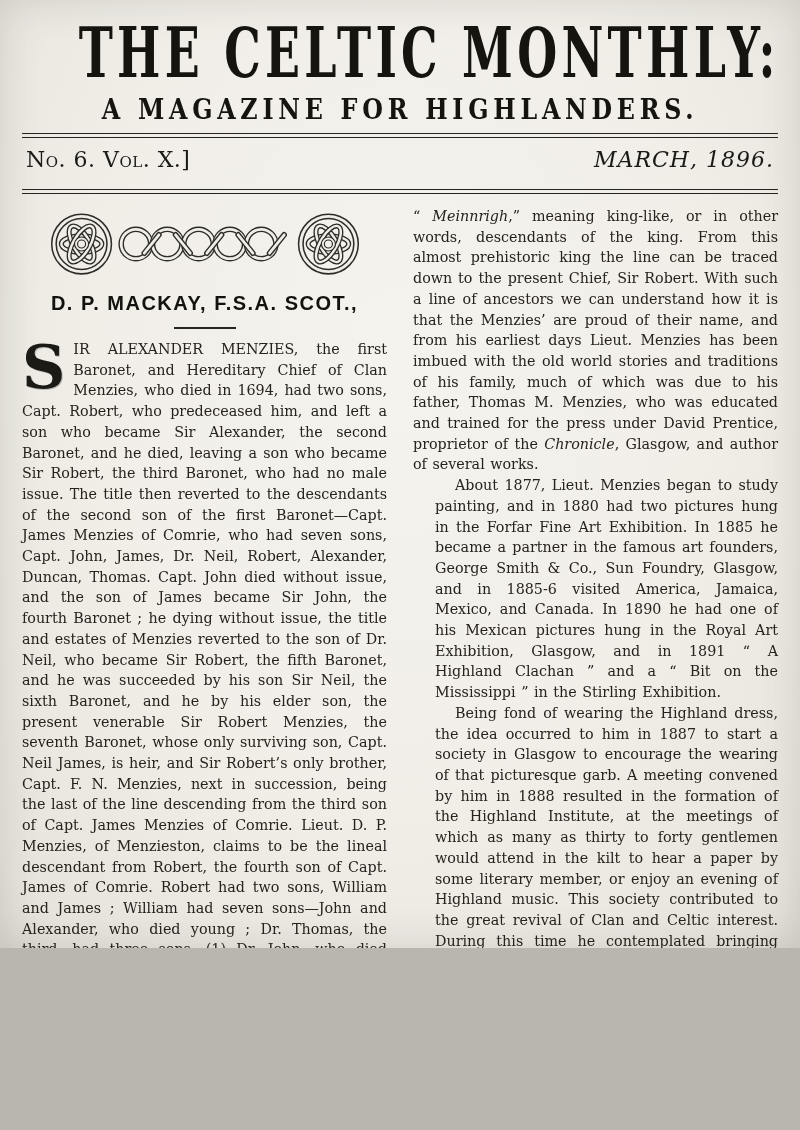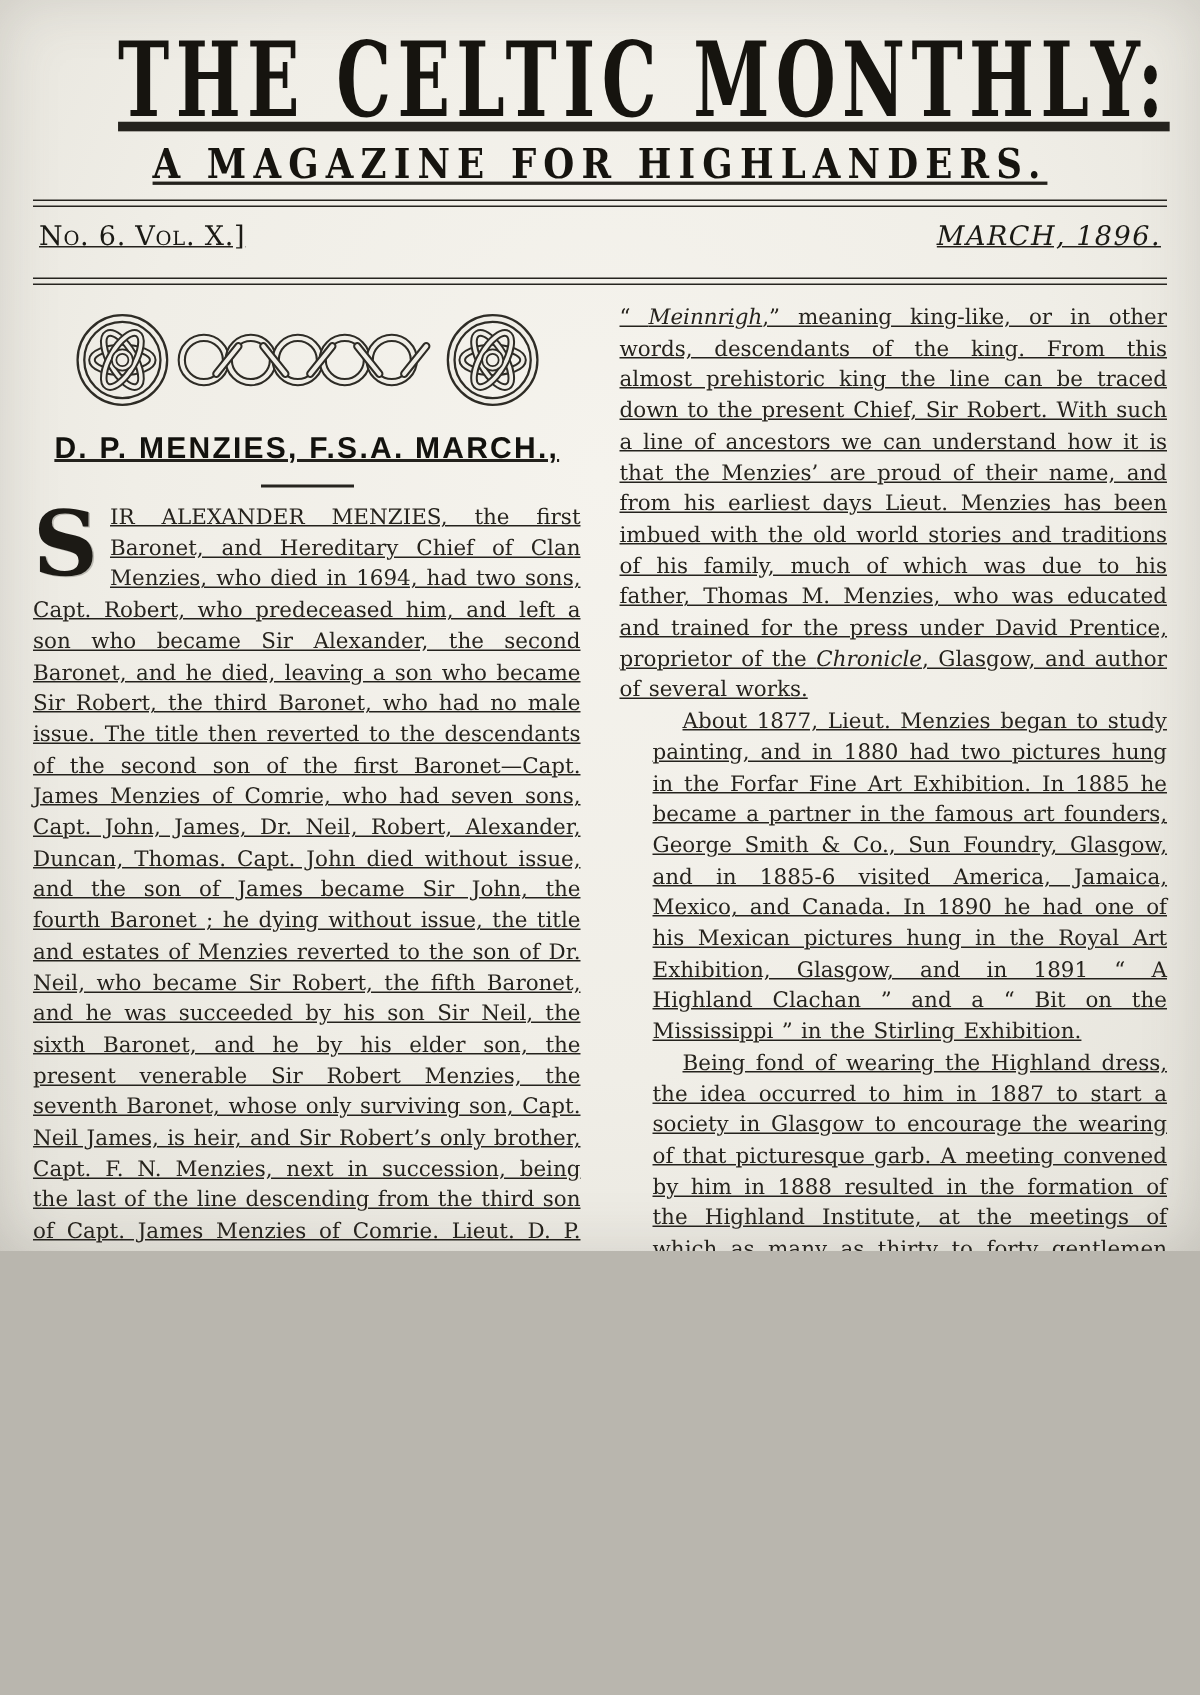--- a/index.html
+++ b/index.html
@@ -1,23 +1,22 @@
 <!DOCTYPE html>
 <html><head>
 <meta charset="utf-8">
 <style>
   html,body { margin:0; padding:0; background:#b9b6ae; }
   .page {
-    position:relative; width:800px; height:834px; margin:0 auto;
+    position:relative; width:800px; height:948px; margin:0 auto;
     background: radial-gradient(ellipse at 50% 38%, #f5f3ed 0%, #f0eee7 55%, #e6e4dc 92%, #dddbd3 100%);
     overflow:hidden;
     font-family:"DejaVu Serif", serif;
     color:#24221d;
     box-shadow: inset 0 0 40px rgba(90,85,75,.18);
-    text-decoration: underline;
   }
   .inner { padding:0 22px; }
 
   
   .mast-title {
     margin-top:20px; height:66px; line-height:66px; text-align:center;
     font-weight:bold; font-size:54px; letter-spacing:5px; white-space:nowrap;
     color:#16140f;
     transform:scale(0.85,1.28); transform-origin:50% 50%;
   }
@@ -27,21 +26,21 @@
     transform:scale(0.95,1.1); transform-origin:50% 50%;
   }
   .mast-edited {
     margin-top:12px; text-align:center;
     font-family:"Liberation Sans", sans-serif; font-weight:bold;
     font-size:18px; letter-spacing:0.5px; color:#141310;
   }
   .rule2 { border-top:1.6px solid #26241f; border-bottom:1.6px solid #26241f; height:3px; margin-top:9px; }
   .issue {
     display:flex; justify-content:space-between; align-items:center;
-    padding:9px 4px 8px 4px; font-size:18px; color:#1b1a15;
+    padding:9px 4px 8px 4px; font-size:22px; color:#1b1a15;
   }
   .issue-left  { font-variant:small-caps; letter-spacing:0.5px; }
   .issue-center{ font-style:italic; letter-spacing:1px; }
   .issue-right { font-weight:bold; letter-spacing:0.3px; }
 
   
   .cols { display:flex; gap:26px; margin-top:12px; }
   .col  { width:365px; }
 
   .ornament { display:block; margin:3px auto 0; width:316px; height:70px; }
@@ -134,21 +133,21 @@
             <ellipse cx="304" cy="38" rx="22" ry="9" stroke="#2e2c26" stroke-width="5.5"></ellipse>
             <ellipse cx="304" cy="38" rx="22" ry="9" stroke="#f0eee7" stroke-width="2.6"></ellipse>
             <ellipse cx="304" cy="38" rx="22" ry="9" transform="rotate(60 304 38)" stroke="#2e2c26" stroke-width="5.5"></ellipse>
             <ellipse cx="304" cy="38" rx="22" ry="9" transform="rotate(60 304 38)" stroke="#f0eee7" stroke-width="2.6"></ellipse>
             <ellipse cx="304" cy="38" rx="22" ry="9" transform="rotate(120 304 38)" stroke="#2e2c26" stroke-width="5.5"></ellipse>
             <ellipse cx="304" cy="38" rx="22" ry="9" transform="rotate(120 304 38)" stroke="#f0eee7" stroke-width="2.6"></ellipse>
             <circle cx="304" cy="38" r="6" stroke="#2e2c26" stroke-width="4.5"></circle>
             <circle cx="304" cy="38" r="6" stroke="#f0eee7" stroke-width="2"></circle>
           </g>
         </svg>
-        <div class="article-heading">D. P. MENZIES, F.S.A. MARCH.,</div>
+        <div class="article-heading">D. P. MACKAY, F.S.A. SCOT.,</div>
         <div class="subhead-rule"></div>
       <p class="body-par"><span class="dropcap">S</span><span>IR ALEXANDER MENZIES, the first Baronet, and Hereditary Chief of Clan Menzies, who died in 1694, had two sons, Capt. Robert, who predeceased him, and left a son who became Sir Alexander, the second Baronet, and he died, leaving a son who became Sir Robert, the third Baronet, who had no male issue.  The title then reverted to the descendants of the second son of the first Baronet—Capt. James Menzies of Comrie, who had seven sons, Capt. John, James, Dr. Neil, Robert, Alexander, Duncan, Thomas.  Capt. John died without issue, and the son of James became Sir John, the fourth Baronet ; he dying without issue, the title and estates of Menzies reverted to the son of Dr. Neil, who became Sir Robert, the fifth Baronet, and he was succeeded by his son Sir Neil, the sixth Baronet, and he by his elder son, the present venerable Sir Robert Menzies, the seventh Baronet, whose only surviving son, Capt. Neil James, is heir, and Sir Robert’s only brother, Capt. F. N. Menzies, next in succession, being the last of the line descending from the third son of Capt. James Menzies of Comrie.  Lieut. D. P. Menzies, of Menzieston, claims to be the lineal descendant from Robert, the fourth son of Capt. James of Comrie.  Robert had two sons, William and James ; William had seven sons—John and Alexander, who died young ; Dr. Thomas, the third, had three sons, (1) Dr. John, who died issueless, (2) Thomas M., the father of the subject of our biography, who is his eldest son (his brothers being Thomas C. and John).  On this descent Lieut. Menzies claims to be next in succession to the baronetcy and chieftain of the Menzies of Comrie.</span></p>
         </div>
 
       <div class="col">
           <p class="body-par"><span>“ </span><span class="it">Meinnrigh</span><span>,” meaning king-like, or in other words, descendants of the king.  From this almost prehistoric king the line can be traced down to the present Chief, Sir Robert.  With such a line of ancestors we can understand how it is that the Menzies’ are proud of their name, and from his earliest days Lieut. Menzies has been imbued with the old world stories and traditions of his family, much of which was due to his father, Thomas M. Menzies, who was educated and trained for the press under David Prentice, proprietor of the </span><span class="it">Chronicle</span><span>, Glasgow, and author of several works.</span></p>
           <p class="body-par indent"><span>About 1877, Lieut. Menzies began to study painting, and in 1880 had two pictures hung in the Forfar Fine Art Exhibition.  In 1885 he became a partner in the famous art founders, George Smith &amp; Co., Sun Foundry, Glasgow, and in 1885-6 visited America, Jamaica, Mexico, and Canada.  In 1890 he had one of his Mexican pictures hung in the Royal Art Exhibition, Glasgow, and in 1891 “ A Highland Clachan ” and a “ Bit on the Mississippi ” in the Stirling Exhibition.</span></p>
           <p class="body-par indent"><span>Being fond of wearing the Highland dress, the idea occurred to him in 1887 to start a society in Glasgow to encourage the wearing of that picturesque garb.  A meeting convened by him in 1888 resulted in the formation of the Highland Institute, at the meetings of which as many as thirty to forty gentlemen would attend in the kilt to hear a paper by some literary member, or enjoy an evening of Highland music.  This society contributed to the great revival of Clan and Celtic interest.  During this time he contemplated bringing out a Book of Tartans and names of septs entitled to wear those tartans.  His notes for this book were lent to Mr. Frank Adam, F.S.A., Scot., who embodied part of them in his work, “What is My Tartan ?”</span></p>
           <p class="body-par indent cont"><span>In 1892, he conceived the idea of forming a Menzies Clan Society, and arranged a meeting of seven clansmen which was held in Glasgow on 17th of May, 1892, who hailed the idea with the greatest enthusiasm.  The proposal was taken up by the Chief, Sir Robert, and on 6th October of the same year, “ The Menzies Clan</span></p>
         </div>

